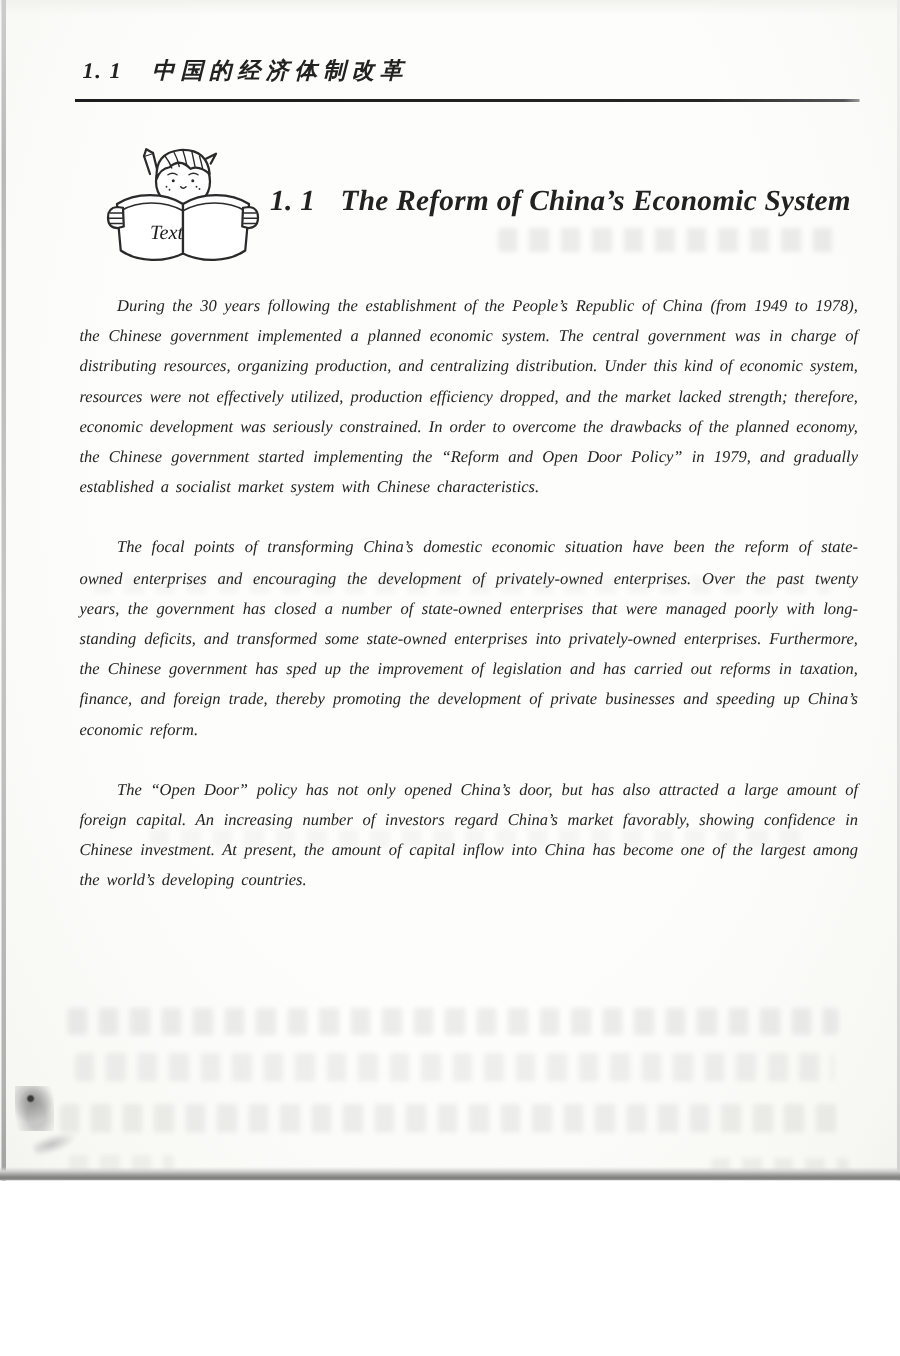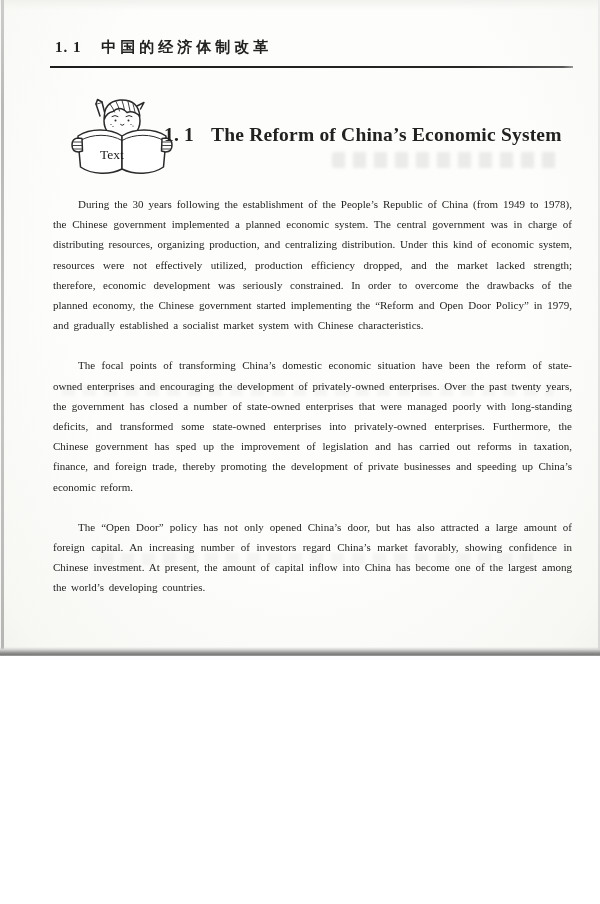--- a/index.html
+++ b/index.html
@@ -3,40 +3,41 @@
 <meta charset="utf-8">
 <style>
   html,body{margin:0;padding:0;}
   body{
     width:600px;height:904px;
     font-family:"Liberation Serif", serif;
     color:#222220;
     background:#fff;
   }
   .page{
-    position:relative;width:600px;height:656px;overflow:hidden;
+    position:relative;width:600px;height:787px;overflow:hidden;
     background:radial-gradient(ellipse at 50% 38%, #fdfdfb 55%, #f7f7f4 92%, #f2f2ef 100%);
+    font-style:italic;
   }
 
   
   .page-header{
     position:absolute;left:55px;top:38px;
     font-size:15px;font-weight:bold;white-space:nowrap;
   }
   .header-number{letter-spacing:1px;margin-right:16px;}
   .header-zh{font-weight:600;letter-spacing:4px;font-size:15px;}
   .header-rule{
     position:absolute;left:50px;top:66px;width:523px;height:2px;
     background:linear-gradient(90deg,#1c1c1c 0%,#262626 80%,#555 98%,#999 100%);
   }
 
   
   .reader-icon{position:absolute;left:69px;top:96px;width:106px;height:82px;}
   .title-block{
-    position:absolute;left:164px;top:124px;
+    position:absolute;left:180px;top:124px;
     font-size:19.5px;font-weight:bold;white-space:nowrap;letter-spacing:0.2px;text-align:right;
   }
   .title-number{margin-right:17px;}
 
   
   .paragraphs{
     position:absolute;left:53px;top:194px;width:519px;
     font-size:11px;line-height:20.2px;
     text-align:justify;color:#242422;
   }

